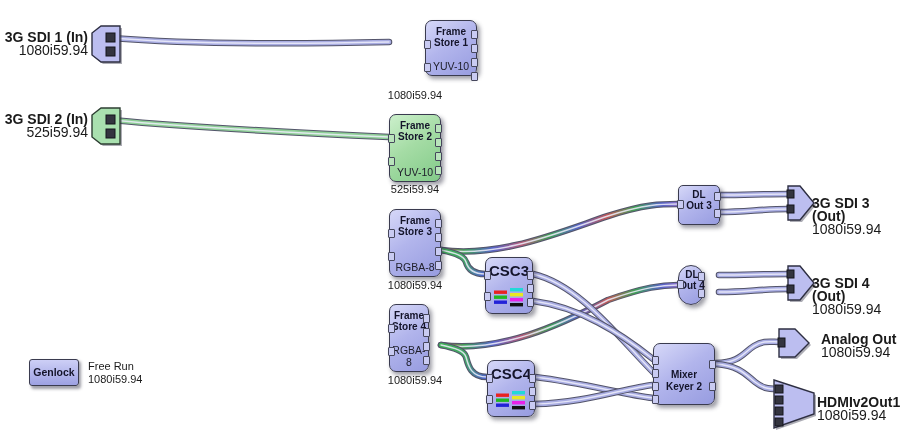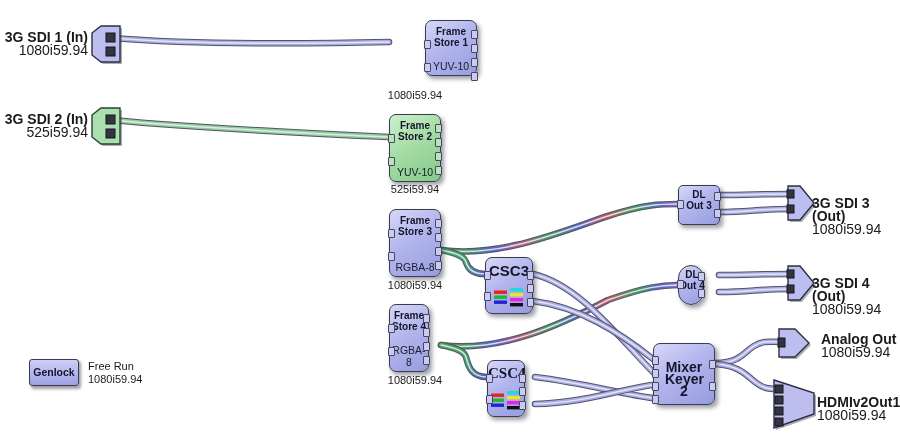--- a/index.html
+++ b/index.html
@@ -18,22 +18,22 @@
         box-shadow:2.5px 3px 4px rgba(40,40,60,0.45);}
   .node.green{background:linear-gradient(145deg,#ccf0cc 0%,#a5dca5 45%,#83cb89 100%);}
   .node-title{margin:5px auto 0;width:38px;text-align:center;font-weight:bold;
               font-size:10px;line-height:11px;color:#14142a;}
   .pixfmt{position:absolute;bottom:3px;left:0;width:100%;text-align:center;
           font-size:10.5px;color:#20202c;}
   .csc-title{margin:4px auto 0;text-align:center;font-weight:bold;font-size:15px;color:#14142a;}
   .cbars{display:block;margin:9px auto 0;}
   .dl-title{margin:3px auto 0;width:26px;text-align:center;font-weight:bold;
             font-size:10px;line-height:11px;color:#14142a;}
-  .mx-title{margin:17px auto 0;width:38px;text-align:center;font-weight:bold;
-            font-size:14px;line-height:12px;color:#14142a;}
+  .mx-title{margin:25px auto 0;width:38px;text-align:center;font-weight:bold;
+            font-size:10px;line-height:12px;color:#14142a;}
 
   
   .tab{position:absolute;width:7px;height:9px;background:#c9cbf2;border:1px solid #46475c;
        border-radius:1px;box-sizing:border-box;}
   .tab-green{background:#b9e4bb;}
 
   
   .ep{position:absolute;font-size:14px;line-height:13px;color:#1a1a1a;}
   .ep .name{font-weight:bold;}
   .ep.ra{text-align:right;}
@@ -249,21 +249,21 @@
       <rect x="16" y="10" width="13" height="3.4" fill="#e822e8"></rect>
       <rect x="16" y="15" width="13" height="3.4" fill="#111111"></rect>
     </svg>
   <div class="tab" style="top: 13px; left: -2px;"></div>
       <div class="tab" style="top: 34px; left: -2px;"></div>
       <div class="tab" style="top: 13px; right: -2px;"></div>
       <div class="tab" style="top: 26px; right: -2px;"></div>
       <div class="tab" style="top: 40px; right: -2px;"></div>
     </div>
 
-  <div class="node" style="left:487px;top:360px;width:38px;height:57px;font-family:Liberation Serif, serif;">
+  <div class="node" style="left:487px;top:360px;width:48px;height:57px;">
     <div class="csc-title">CSC4</div>
     <svg class="cbars" width="30" height="20">
       <rect x="0" y="2.5" width="13" height="3.4" fill="#e82222"></rect>
       <rect x="0" y="7.5" width="13" height="3.4" fill="#22b822"></rect>
       <rect x="0" y="12.5" width="13" height="3.4" fill="#2222d8"></rect>
       <rect x="16" y="0" width="13" height="3.4" fill="#22d8d8"></rect>
       <rect x="16" y="5" width="13" height="3.4" fill="#e8e822"></rect>
       <rect x="16" y="10" width="13" height="3.4" fill="#e822e8"></rect>
       <rect x="16" y="15" width="13" height="3.4" fill="#111111"></rect>
     </svg>

